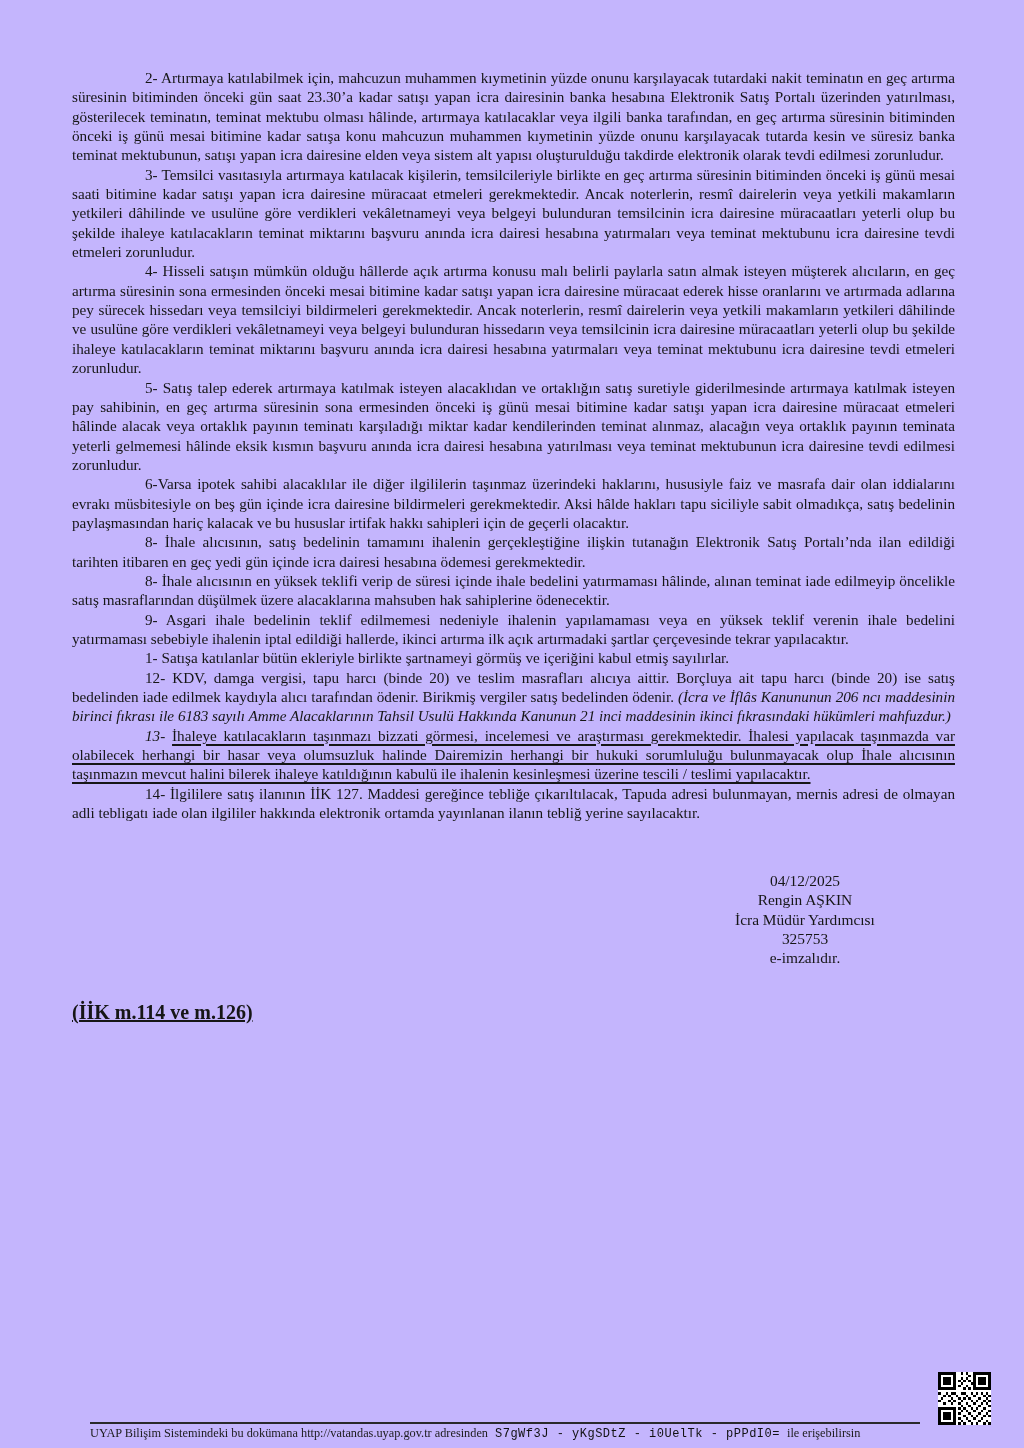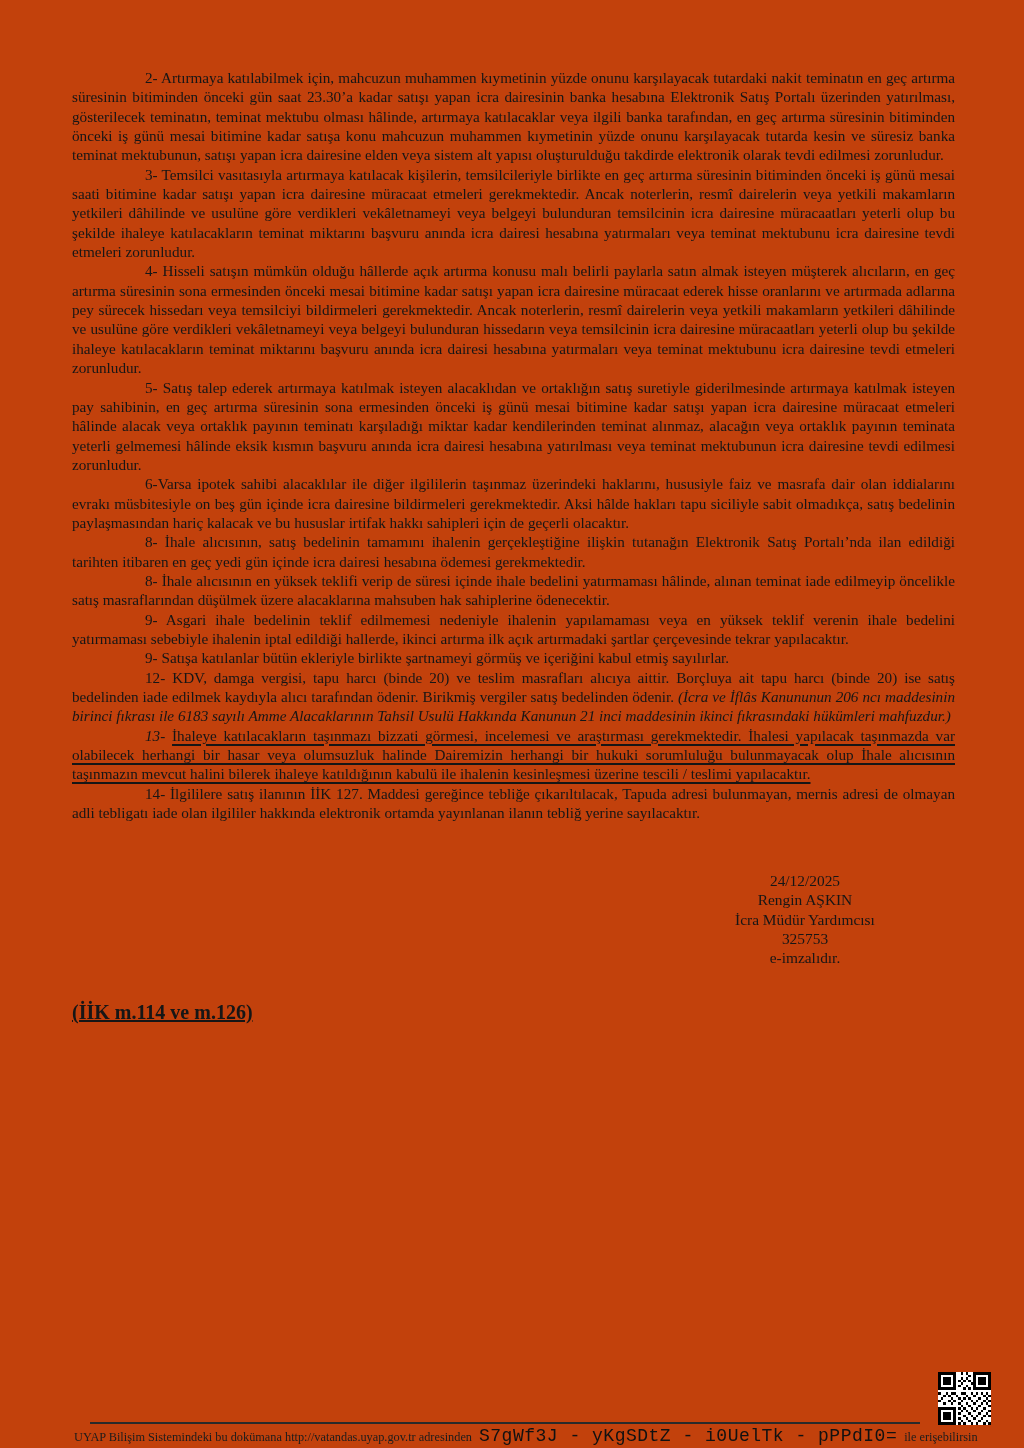--- a/index.html
+++ b/index.html
@@ -2,21 +2,21 @@
 <html lang="tr"><head>
 <meta charset="utf-8">
 <style>
   * { box-sizing: border-box; }
   html, body { margin: 0; padding: 0; background: #e8e8e8; }
   .page {
     position: relative;
     width: 1024px;
     height: 1448px;
     margin: 0 auto;
-    background: #c2410c;
+    background: #c4b5fd;
     font-family: "Liberation Serif", serif;
     color: #161616;
     overflow: hidden;
   }
   .doc-body {
     position: absolute;
     top: 68px;
     left: 72px;
     right: 69px;
     font-size: 15.2px;
@@ -51,31 +51,31 @@
   .footer-rule {
     position: absolute;
     top: 1422px;
     left: 90px;
     width: 830px;
     border-top: 2.2px solid #2a2a2a;
   }
   .footer-text {
     position: absolute;
     top: 1426px;
-    left: 74px;
+    left: 90px;
     width: 840px;
     white-space: nowrap;
     display: flex;
     align-items: baseline;
     gap: 7px;
   }
   .footer-text .small { font-size: 12.3px; color: #1c1c1c; }
   .footer-text .code {
     font-family: "Liberation Mono", monospace;
-    font-size: 18px;
+    font-size: 12px;
     letter-spacing: 0.5px;
     color: #111;
   }
   .qr {
     position: absolute;
     top: 1372px;
     left: 938px;
     width: 53px;
     height: 53px;
   }
@@ -87,28 +87,28 @@
 
   <div class="doc-body">
     <p class="para">2- Artırmaya katılabilmek için, mahcuzun muhammen kıymetinin yüzde onunu karşılayacak tutardaki nakit teminatın en geç artırma süresinin bitiminden önceki gün saat 23.30’a kadar satışı yapan icra dairesinin banka hesabına Elektronik Satış Portalı üzerinden yatırılması, gösterilecek teminatın, teminat mektubu olması hâlinde, artırmaya katılacaklar veya ilgili banka tarafından, en geç artırma süresinin bitiminden önceki iş günü mesai bitimine kadar satışa konu mahcuzun muhammen kıymetinin yüzde onunu karşılayacak tutarda kesin ve süresiz banka teminat mektubunun, satışı yapan icra dairesine elden veya sistem alt yapısı oluşturulduğu takdirde elektronik olarak tevdi edilmesi zorunludur.</p>
     <p class="para">3- Temsilci vasıtasıyla artırmaya katılacak kişilerin, temsilcileriyle birlikte en geç artırma süresinin bitiminden önceki iş günü mesai saati bitimine kadar satışı yapan icra dairesine müracaat etmeleri gerekmektedir. Ancak noterlerin, resmî dairelerin veya yetkili makamların yetkileri dâhilinde ve usulüne göre verdikleri vekâletnameyi veya belgeyi bulunduran temsilcinin icra dairesine müracaatları yeterli olup bu şekilde ihaleye katılacakların teminat miktarını başvuru anında icra dairesi hesabına yatırmaları veya teminat mektubunu icra dairesine tevdi etmeleri zorunludur.</p>
     <p class="para">4- Hisseli satışın mümkün olduğu hâllerde açık artırma konusu malı belirli paylarla satın almak isteyen müşterek alıcıların, en geç artırma süresinin sona ermesinden önceki mesai bitimine kadar satışı yapan icra dairesine müracaat ederek hisse oranlarını ve artırmada adlarına pey sürecek hissedarı veya temsilciyi bildirmeleri gerekmektedir. Ancak noterlerin, resmî dairelerin veya yetkili makamların yetkileri dâhilinde ve usulüne göre verdikleri vekâletnameyi veya belgeyi bulunduran hissedarın veya temsilcinin icra dairesine müracaatları yeterli olup bu şekilde ihaleye katılacakların teminat miktarını başvuru anında icra dairesi hesabına yatırmaları veya teminat mektubunu icra dairesine tevdi etmeleri zorunludur.</p>
     <p class="para">5- Satış talep ederek artırmaya katılmak isteyen alacaklıdan ve ortaklığın satış suretiyle giderilmesinde artırmaya katılmak isteyen pay sahibinin, en geç artırma süresinin sona ermesinden önceki iş günü mesai bitimine kadar satışı yapan icra dairesine müracaat etmeleri hâlinde alacak veya ortaklık payının teminatı karşıladığı miktar kadar kendilerinden teminat alınmaz, alacağın veya ortaklık payının teminata yeterli gelmemesi hâlinde eksik kısmın başvuru anında icra dairesi hesabına yatırılması veya teminat mektubunun icra dairesine tevdi edilmesi zorunludur.</p>
     <p class="para">6-Varsa ipotek sahibi alacaklılar ile diğer ilgililerin taşınmaz üzerindeki haklarını, hususiyle faiz ve masrafa dair olan iddialarını evrakı müsbitesiyle on beş gün içinde icra dairesine bildirmeleri gerekmektedir. Aksi hâlde hakları tapu siciliyle sabit olmadıkça, satış bedelinin paylaşmasından hariç kalacak ve bu hususlar irtifak hakkı sahipleri için de geçerli olacaktır.</p>
     <p class="para">8- İhale alıcısının, satış bedelinin tamamını ihalenin gerçekleştiğine ilişkin tutanağın Elektronik Satış Portalı’nda ilan edildiği tarihten itibaren en geç yedi gün içinde icra dairesi hesabına ödemesi gerekmektedir.</p>
     <p class="para">8- İhale alıcısının en yüksek teklifi verip de süresi içinde ihale bedelini yatırmaması hâlinde, alınan teminat iade edilmeyip öncelikle satış masraflarından düşülmek üzere alacaklarına mahsuben hak sahiplerine ödenecektir.</p>
     <p class="para">9- Asgari ihale bedelinin teklif edilmemesi nedeniyle ihalenin yapılamaması veya en yüksek teklif verenin ihale bedelini yatırmaması sebebiyle ihalenin iptal edildiği hallerde, ikinci artırma ilk açık artırmadaki şartlar çerçevesinde tekrar yapılacaktır.</p>
-    <p class="para">9- Satışa katılanlar bütün ekleriyle birlikte şartnameyi görmüş ve içeriğini kabul etmiş sayılırlar.</p>
+    <p class="para">1- Satışa katılanlar bütün ekleriyle birlikte şartnameyi görmüş ve içeriğini kabul etmiş sayılırlar.</p>
     <p class="para"><span>12-  KDV, damga vergisi, tapu harcı (binde 20) ve teslim masrafları alıcıya aittir. Borçluya ait tapu harcı (binde 20) ise satış bedelinden iade edilmek kaydıyla alıcı tarafından ödenir. Birikmiş vergiler satış bedelinden ödenir.</span> <span class="italic">(İcra ve İflâs Kanununun 206 ncı maddesinin birinci fıkrası ile 6183 sayılı Amme Alacaklarının Tahsil Usulü Hakkında Kanunun 21 inci maddesinin ikinci fıkrasındaki hükümleri mahfuzdur.)</span></p>
     <p class="para"><span class="italic">13-</span> <span class="uline">İhaleye katılacakların taşınmazı bizzati görmesi, incelemesi ve araştırması gerekmektedir. İhalesi yapılacak taşınmazda var olabilecek herhangi bir hasar veya olumsuzluk halinde Dairemizin herhangi bir hukuki sorumluluğu bulunmayacak olup İhale alıcısının taşınmazın mevcut halini bilerek ihaleye katıldığının kabulü ile ihalenin kesinleşmesi üzerine tescili / teslimi yapılacaktır.</span></p>
     <p class="para">14- İlgililere satış ilanının İİK 127. Maddesi gereğince tebliğe çıkarıltılacak, Tapuda adresi bulunmayan, mernis adresi de olmayan adli tebligatı iade olan ilgililer hakkında elektronik ortamda yayınlanan ilanın tebliğ yerine sayılacaktır.</p>
   </div>
 
   <div class="signature">
-    <div>24/12/2025</div>
+    <div>04/12/2025</div>
     <div>Rengin AŞKIN</div>
     <div>İcra Müdür Yardımcısı</div>
     <div>325753</div>
     <div>e-imzalıdır.</div>
   </div>
 
   <div class="footnotes">
     <div class="law">(İİK m.114 ve m.126)</div>
   </div>
 

